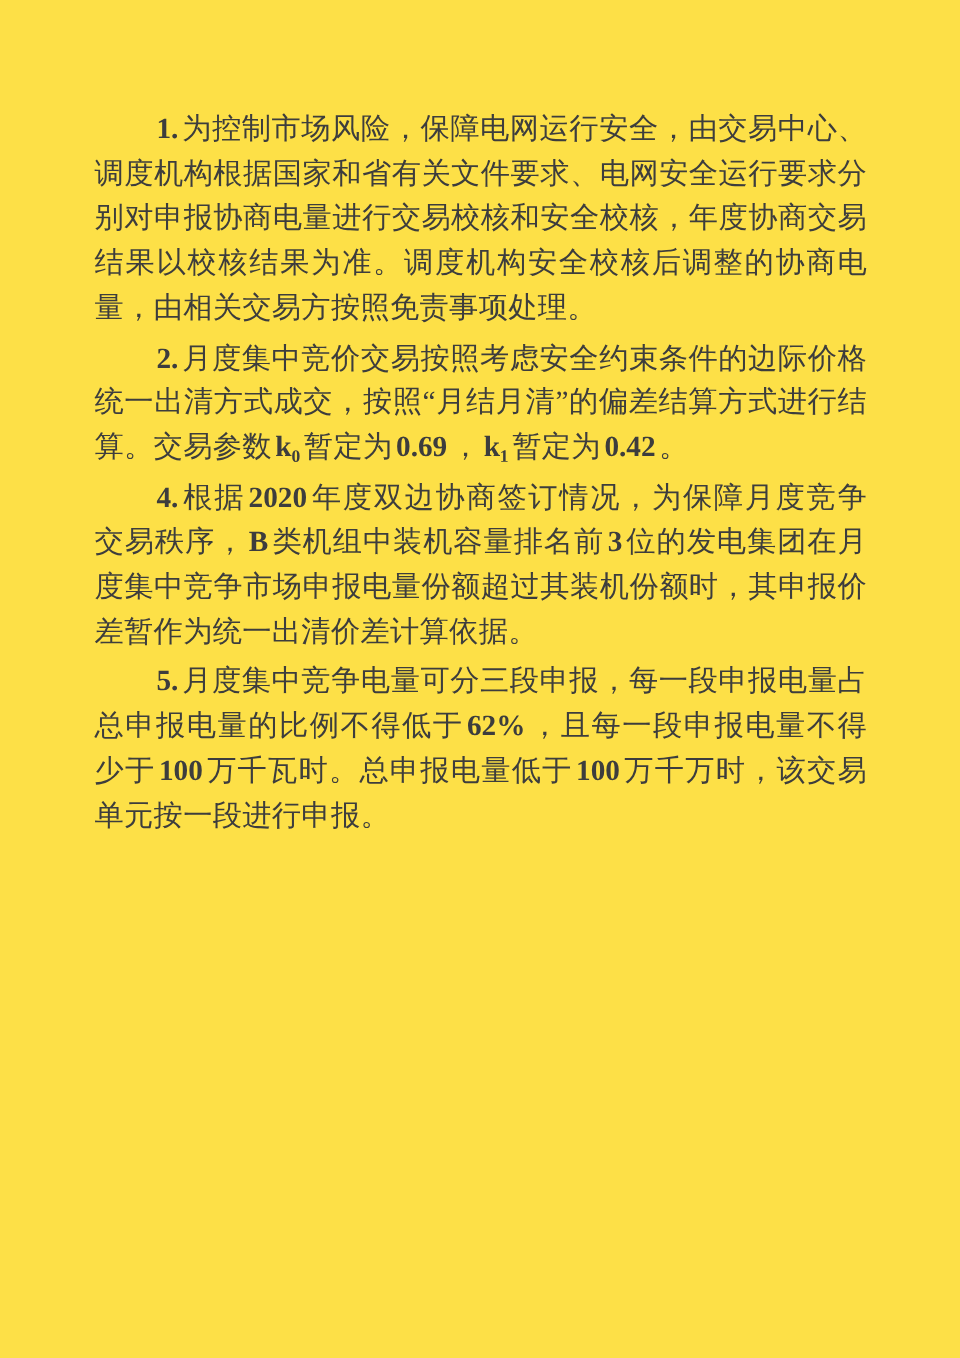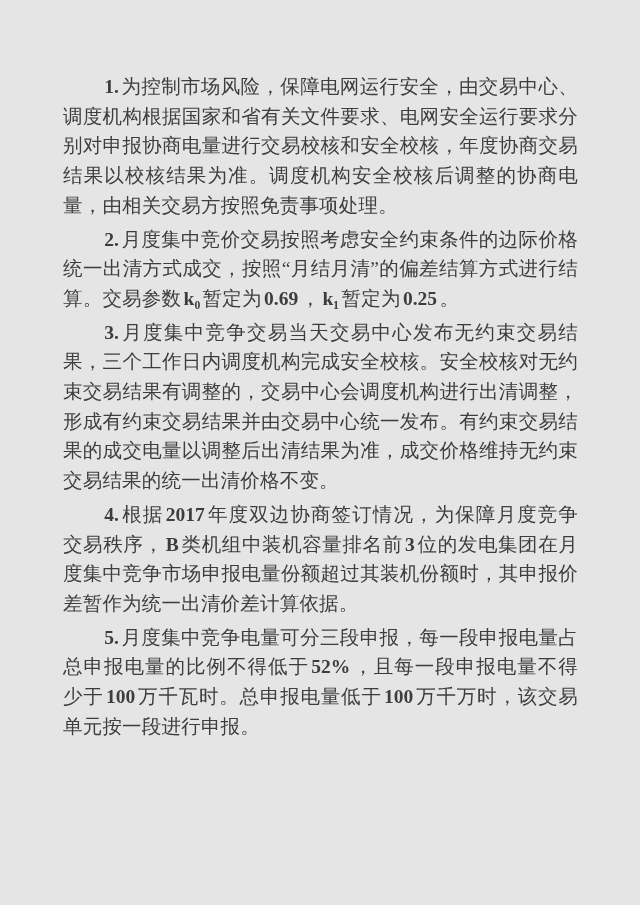--- a/index.html
+++ b/index.html
@@ -4,21 +4,21 @@
 <style>
   html, body {
     margin: 0;
     padding: 0;
     background: #ffffff;
   }
   .page {
     position: relative;
     width: 640px;
     height: 905px;
-    background: #e5e5e5;
+    background: #fde047;
     overflow: hidden;
     box-sizing: border-box;
   }
   .doc {
     position: absolute;
     top: 72px;
     left: 63px;
     width: 515px;
     font-family: "Liberation Serif", "DejaVu Serif", serif;
     font-size: 19.5px;
@@ -37,18 +37,17 @@
     margin: 0 0.12em;
     letter-spacing: 0;
   }
 </style>
 </head>
 <body style="background: rgb(255, 255, 255);">
 
 <div class="page">
   <div class="doc" id="doc-body" style="color: rgb(61, 61, 61);">
       <p><b>1.</b>为控制市场风险，保障电网运行安全，由交易中心、调度机构根据国家和省有关文件要求、电网安全运行要求分别对申报协商电量进行交易校核和安全校核，年度协商交易结果以校核结果为准。调度机构安全校核后调整的协商电量，由相关交易方按照免责事项处理。</p>
-      <p><b>2.</b>月度集中竞价交易按照考虑安全约束条件的边际价格统一出清方式成交，按照“月结月清”的偏差结算方式进行结算。交易参数<b>k₀</b>暂定为<b>0.69</b>，<b>k₁</b>暂定为<b>0.25</b>。</p>
-      <p><b>3.</b>月度集中竞争交易当天交易中心发布无约束交易结果，三个工作日内调度机构完成安全校核。安全校核对无约束交易结果有调整的，交易中心会调度机构进行出清调整，形成有约束交易结果并由交易中心统一发布。有约束交易结果的成交电量以调整后出清结果为准，成交价格维持无约束交易结果的统一出清价格不变。</p>
-      <p><b>4.</b>根据<b>2017</b>年度双边协商签订情况，为保障月度竞争交易秩序，<b>B</b>类机组中装机容量排名前<b>3</b>位的发电集团在月度集中竞争市场申报电量份额超过其装机份额时，其申报价差暂作为统一出清价差计算依据。</p>
-      <p><b>5.</b>月度集中竞争电量可分三段申报，每一段申报电量占总申报电量的比例不得低于<b>52%</b>，且每一段申报电量不得少于<b>100</b>万千瓦时。总申报电量低于<b>100</b>万千万时，该交易单元按一段进行申报。</p>
+      <p><b>2.</b>月度集中竞价交易按照考虑安全约束条件的边际价格统一出清方式成交，按照“月结月清”的偏差结算方式进行结算。交易参数<b>k₀</b>暂定为<b>0.69</b>，<b>k₁</b>暂定为<b>0.42</b>。</p>
+      <p><b>4.</b>根据<b>2020</b>年度双边协商签订情况，为保障月度竞争交易秩序，<b>B</b>类机组中装机容量排名前<b>3</b>位的发电集团在月度集中竞争市场申报电量份额超过其装机份额时，其申报价差暂作为统一出清价差计算依据。</p>
+      <p><b>5.</b>月度集中竞争电量可分三段申报，每一段申报电量占总申报电量的比例不得低于<b>62%</b>，且每一段申报电量不得少于<b>100</b>万千瓦时。总申报电量低于<b>100</b>万千万时，该交易单元按一段进行申报。</p>
     </div>
 </div>
 
 </body></html>

